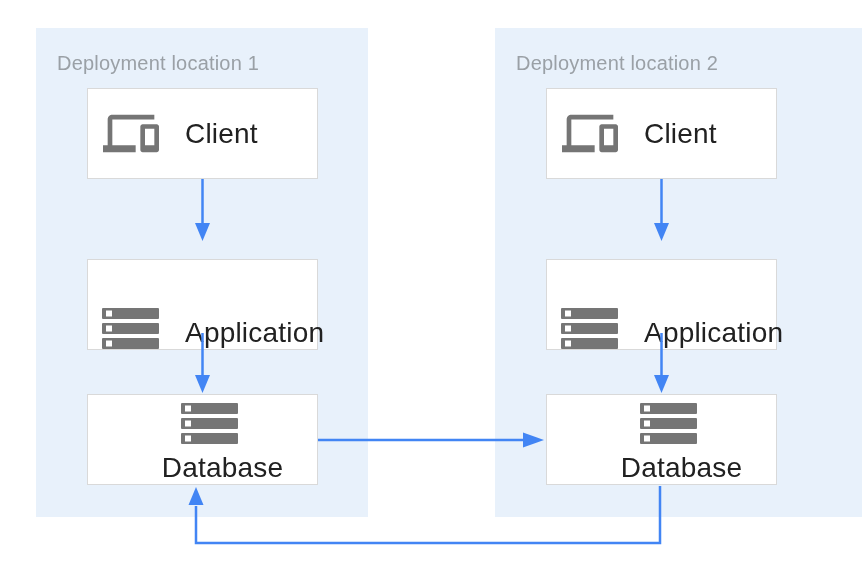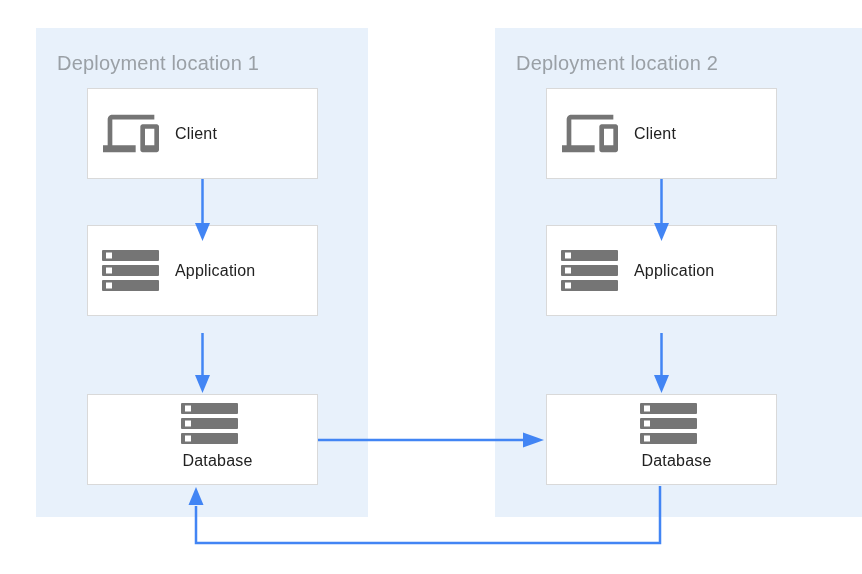--- a/index.html
+++ b/index.html
@@ -32,25 +32,25 @@
   .node{
     position:absolute;left:51px;width:231px;height:91px;
     background:var(--box-bg);border:1px solid var(--box-border);
     display:flex;align-items:center;padding-left:14px;
   }
   .node .icon{
     width:57px;display:flex;align-items:center;justify-content:center;
     flex:0 0 57px;
   }
   .node .label{
-    margin-left:16px;font-size:16px;color:var(--label-text);
+    margin-left:26px;font-size:28px;color:var(--label-text);
     letter-spacing:.2px;white-space:nowrap;
   }
   .node-row-0{top:60px;}
-  .node-row-1{top:197px;}
+  .node-row-1{top:231px;align-items:flex-end;}
   .node-row-2{top:366px;flex-direction:column;}
   .icon svg{display:block;}
   .icon-fill{fill:var(--icon);}
   .arrows{
     position:absolute;inset:0;width:862px;height:574px;
     pointer-events:none;
   }
   .arrow-line{stroke:var(--arrow);stroke-width:2.5;fill:none;}
   .arrow-head{fill:var(--arrow);stroke:none;}
 </style>

